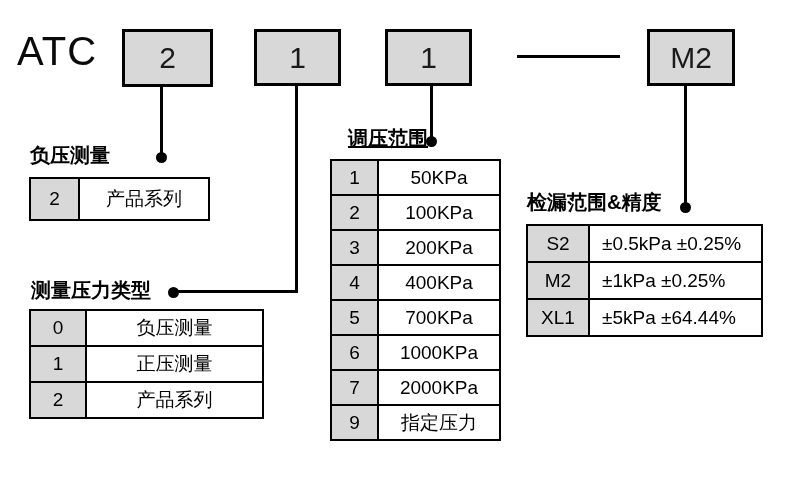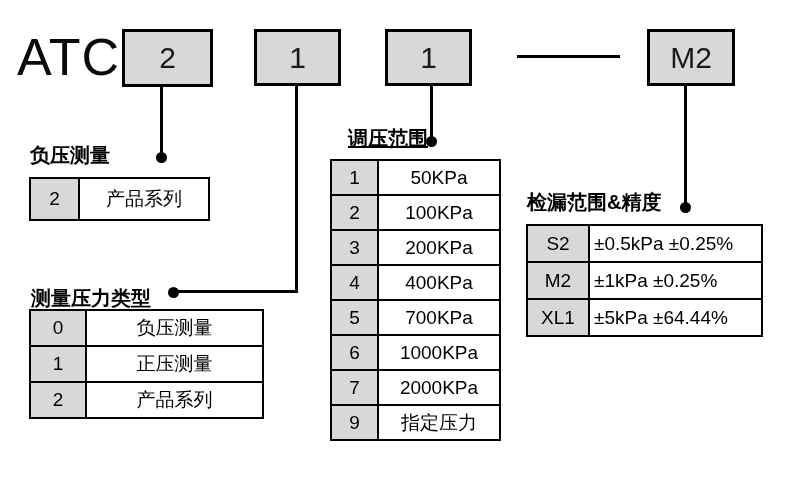--- a/index.html
+++ b/index.html
@@ -9,21 +9,21 @@
     height: 485px;
     background: #ffffff;
     font-family: "Liberation Sans", "DejaVu Sans", sans-serif;
     color: #000;
     overflow: hidden;
   }
   .brand {
     position: absolute;
     left: 17px;
     top: 30px;
-    font-size: 52px;
+    font-size: 40px;
     line-height: 1.05;
     font-weight: 400;
     letter-spacing: 1px;
     color: #0a0a0a;
   }
   .code-box {
     position: absolute;
     box-sizing: border-box;
     background: #d8d8d8;
     border: 3px solid #000;
@@ -73,21 +73,21 @@
   table.spec td.key { background: #d8d8d8; }
 
   .tbl-product     { left: 29px;  top: 177px; width: 179px; }
   .tbl-product td  { height: 40px; }
   .tbl-type        { left: 29px;  top: 309px; width: 233px; }
   .tbl-type td     { height: 34px; }
   .tbl-regulation  { left: 330px; top: 159px; width: 169px; }
   .tbl-regulation td { height: 33px; }
   .tbl-leak        { left: 526px; top: 224px; width: 235px; }
   .tbl-leak td     { height: 35px; }
-  .tbl-leak td.val { text-align: left; padding-left: 4px; }
+  .tbl-leak td.val { text-align: left; padding-left: 12px; }
 </style>
 </head>
 <body>
 
 <div class="canvas">
 
   <div class="brand">ATC</div>
 
   <div class="code-box box-2">2</div>
   <div class="code-box box-1a">1</div>
@@ -115,21 +115,21 @@
         <col style="width:130px">
       </colgroup>
     <tbody>
         <tr>
       <td class="key">2</td>
       <td class="val">产品系列</td>
     </tr>
   </tbody>
     </table>
 
-  <div class="heading" style="left:31px; top:286px;">测量压力类型</div>
+  <div class="heading" style="left:31px; top:278px;">测量压力类型</div>
   <table class="spec tbl-type">
     <colgroup>
         <col style="width:56px">
         <col style="width:177px">
       </colgroup>
     <tbody>
         <tr>
       <td class="key">0</td>
       <td class="val">负压测量</td>
     </tr>

